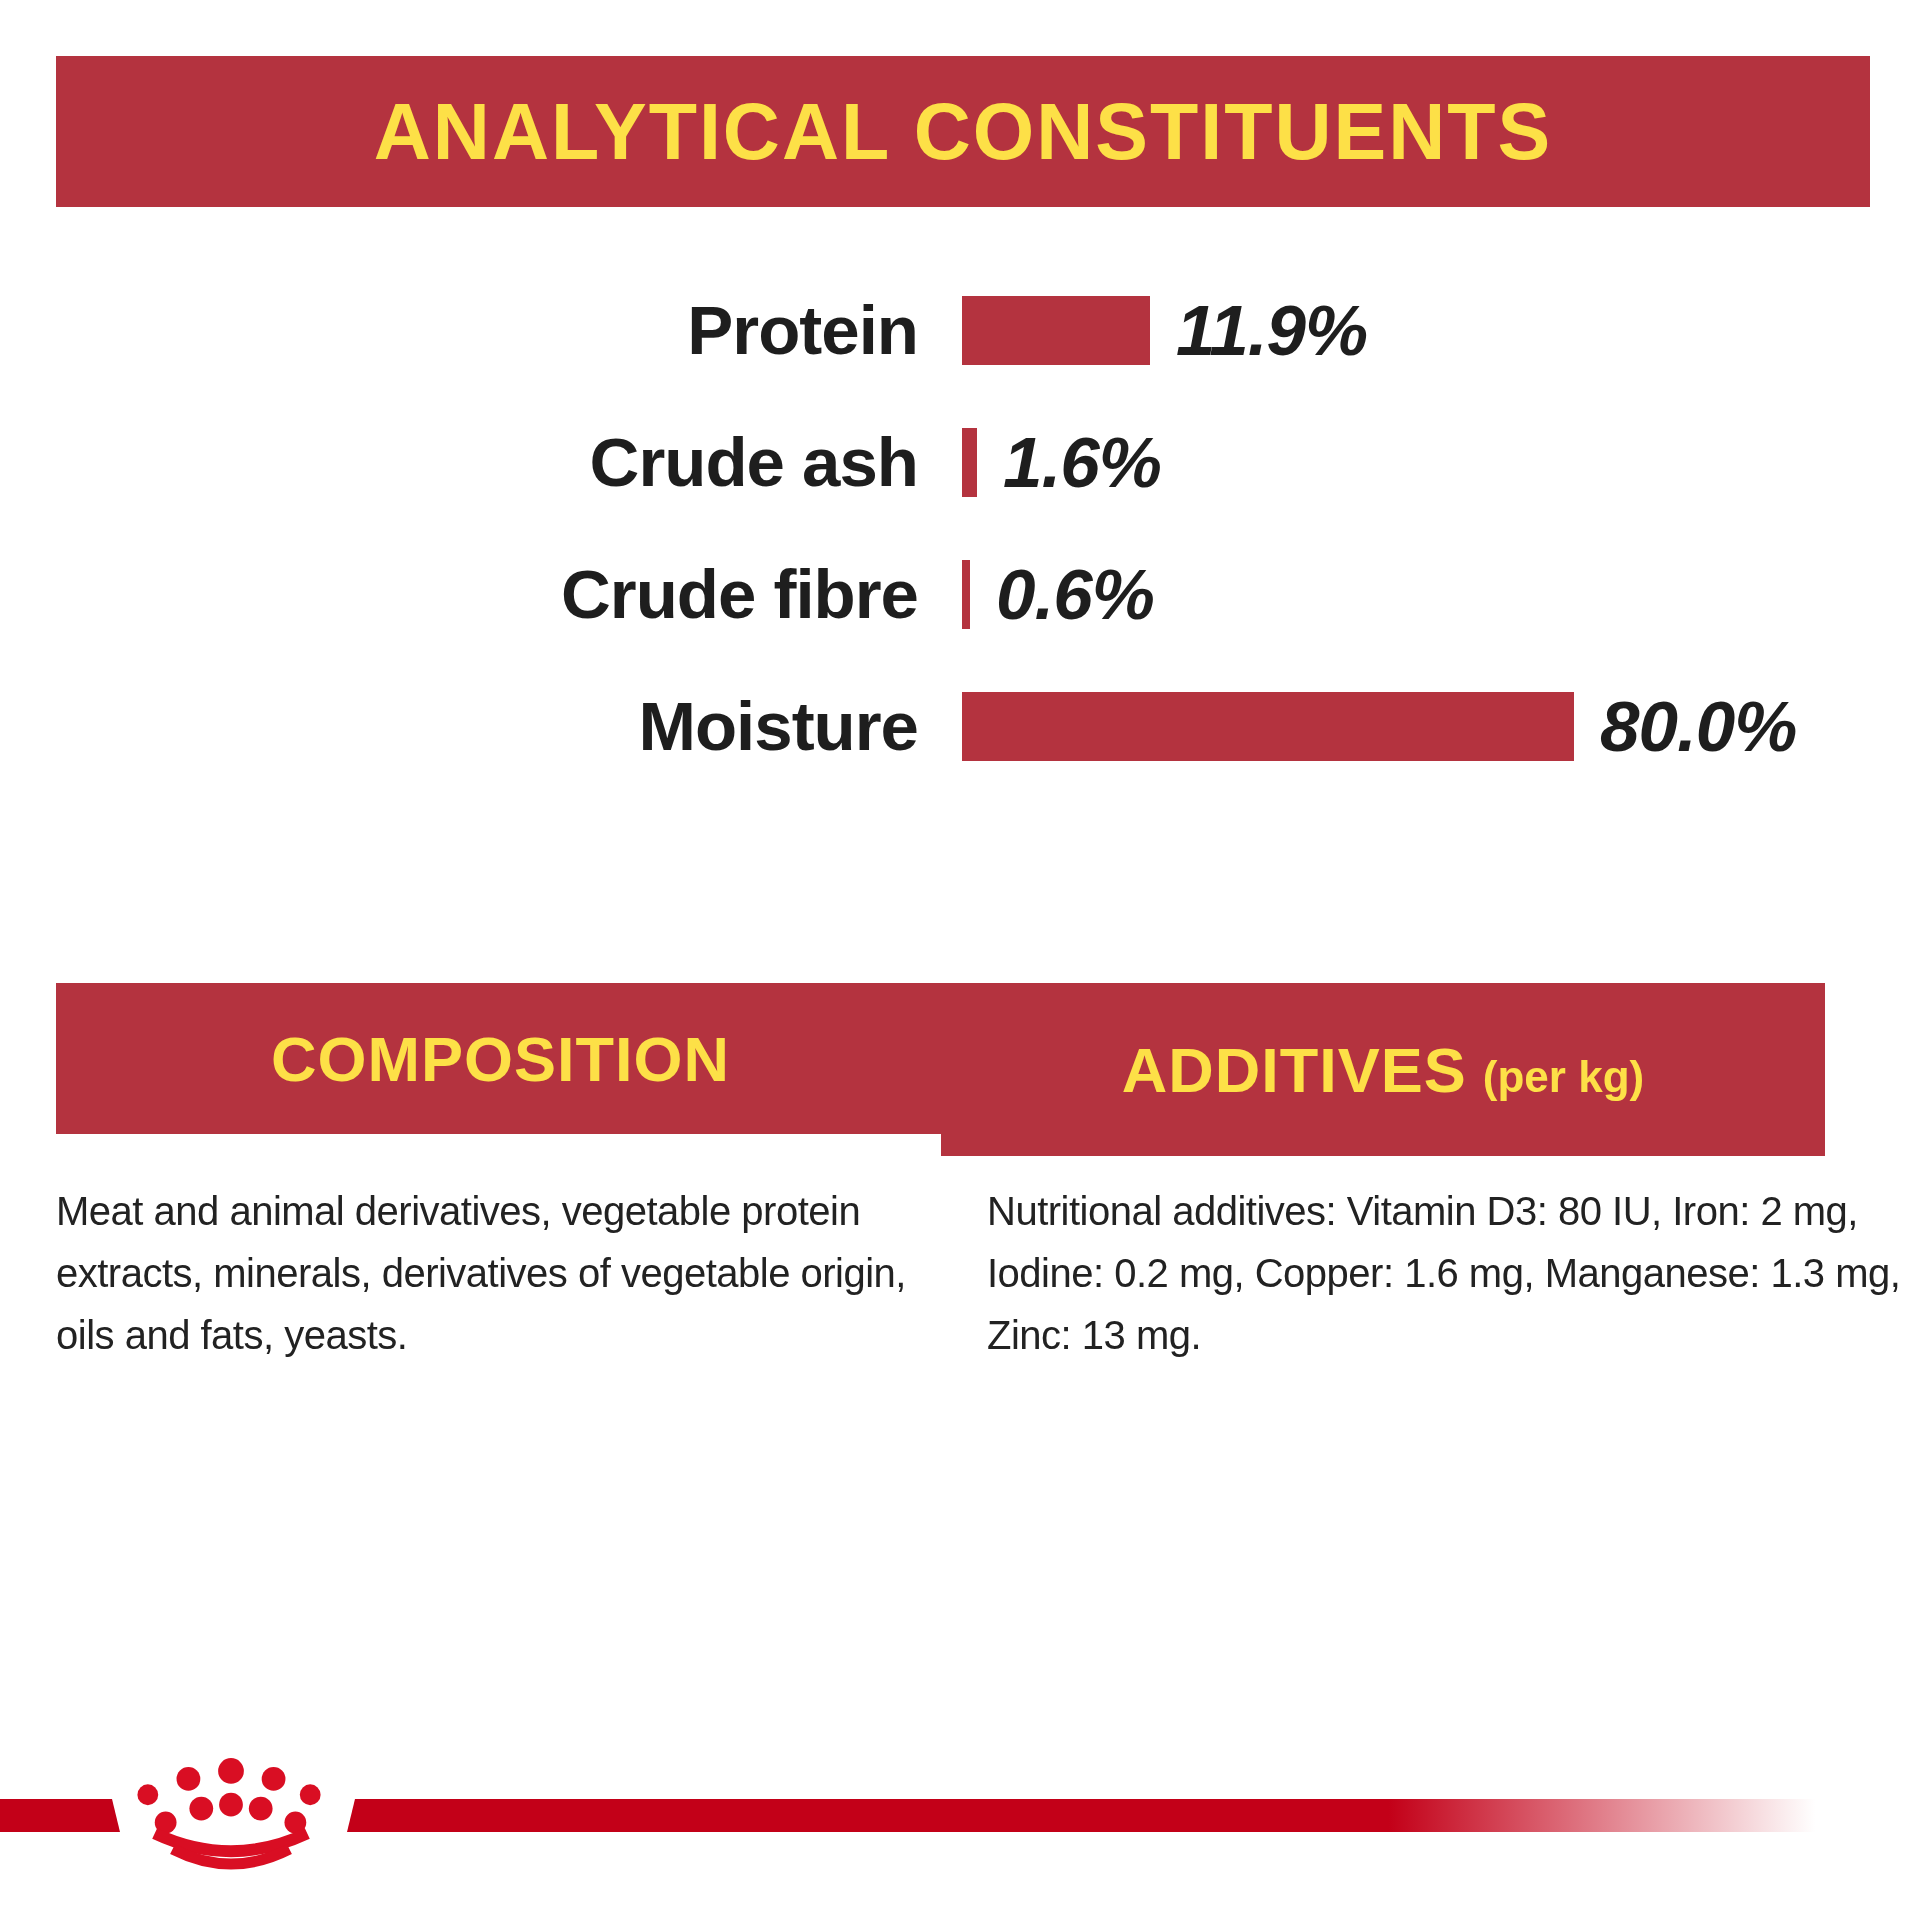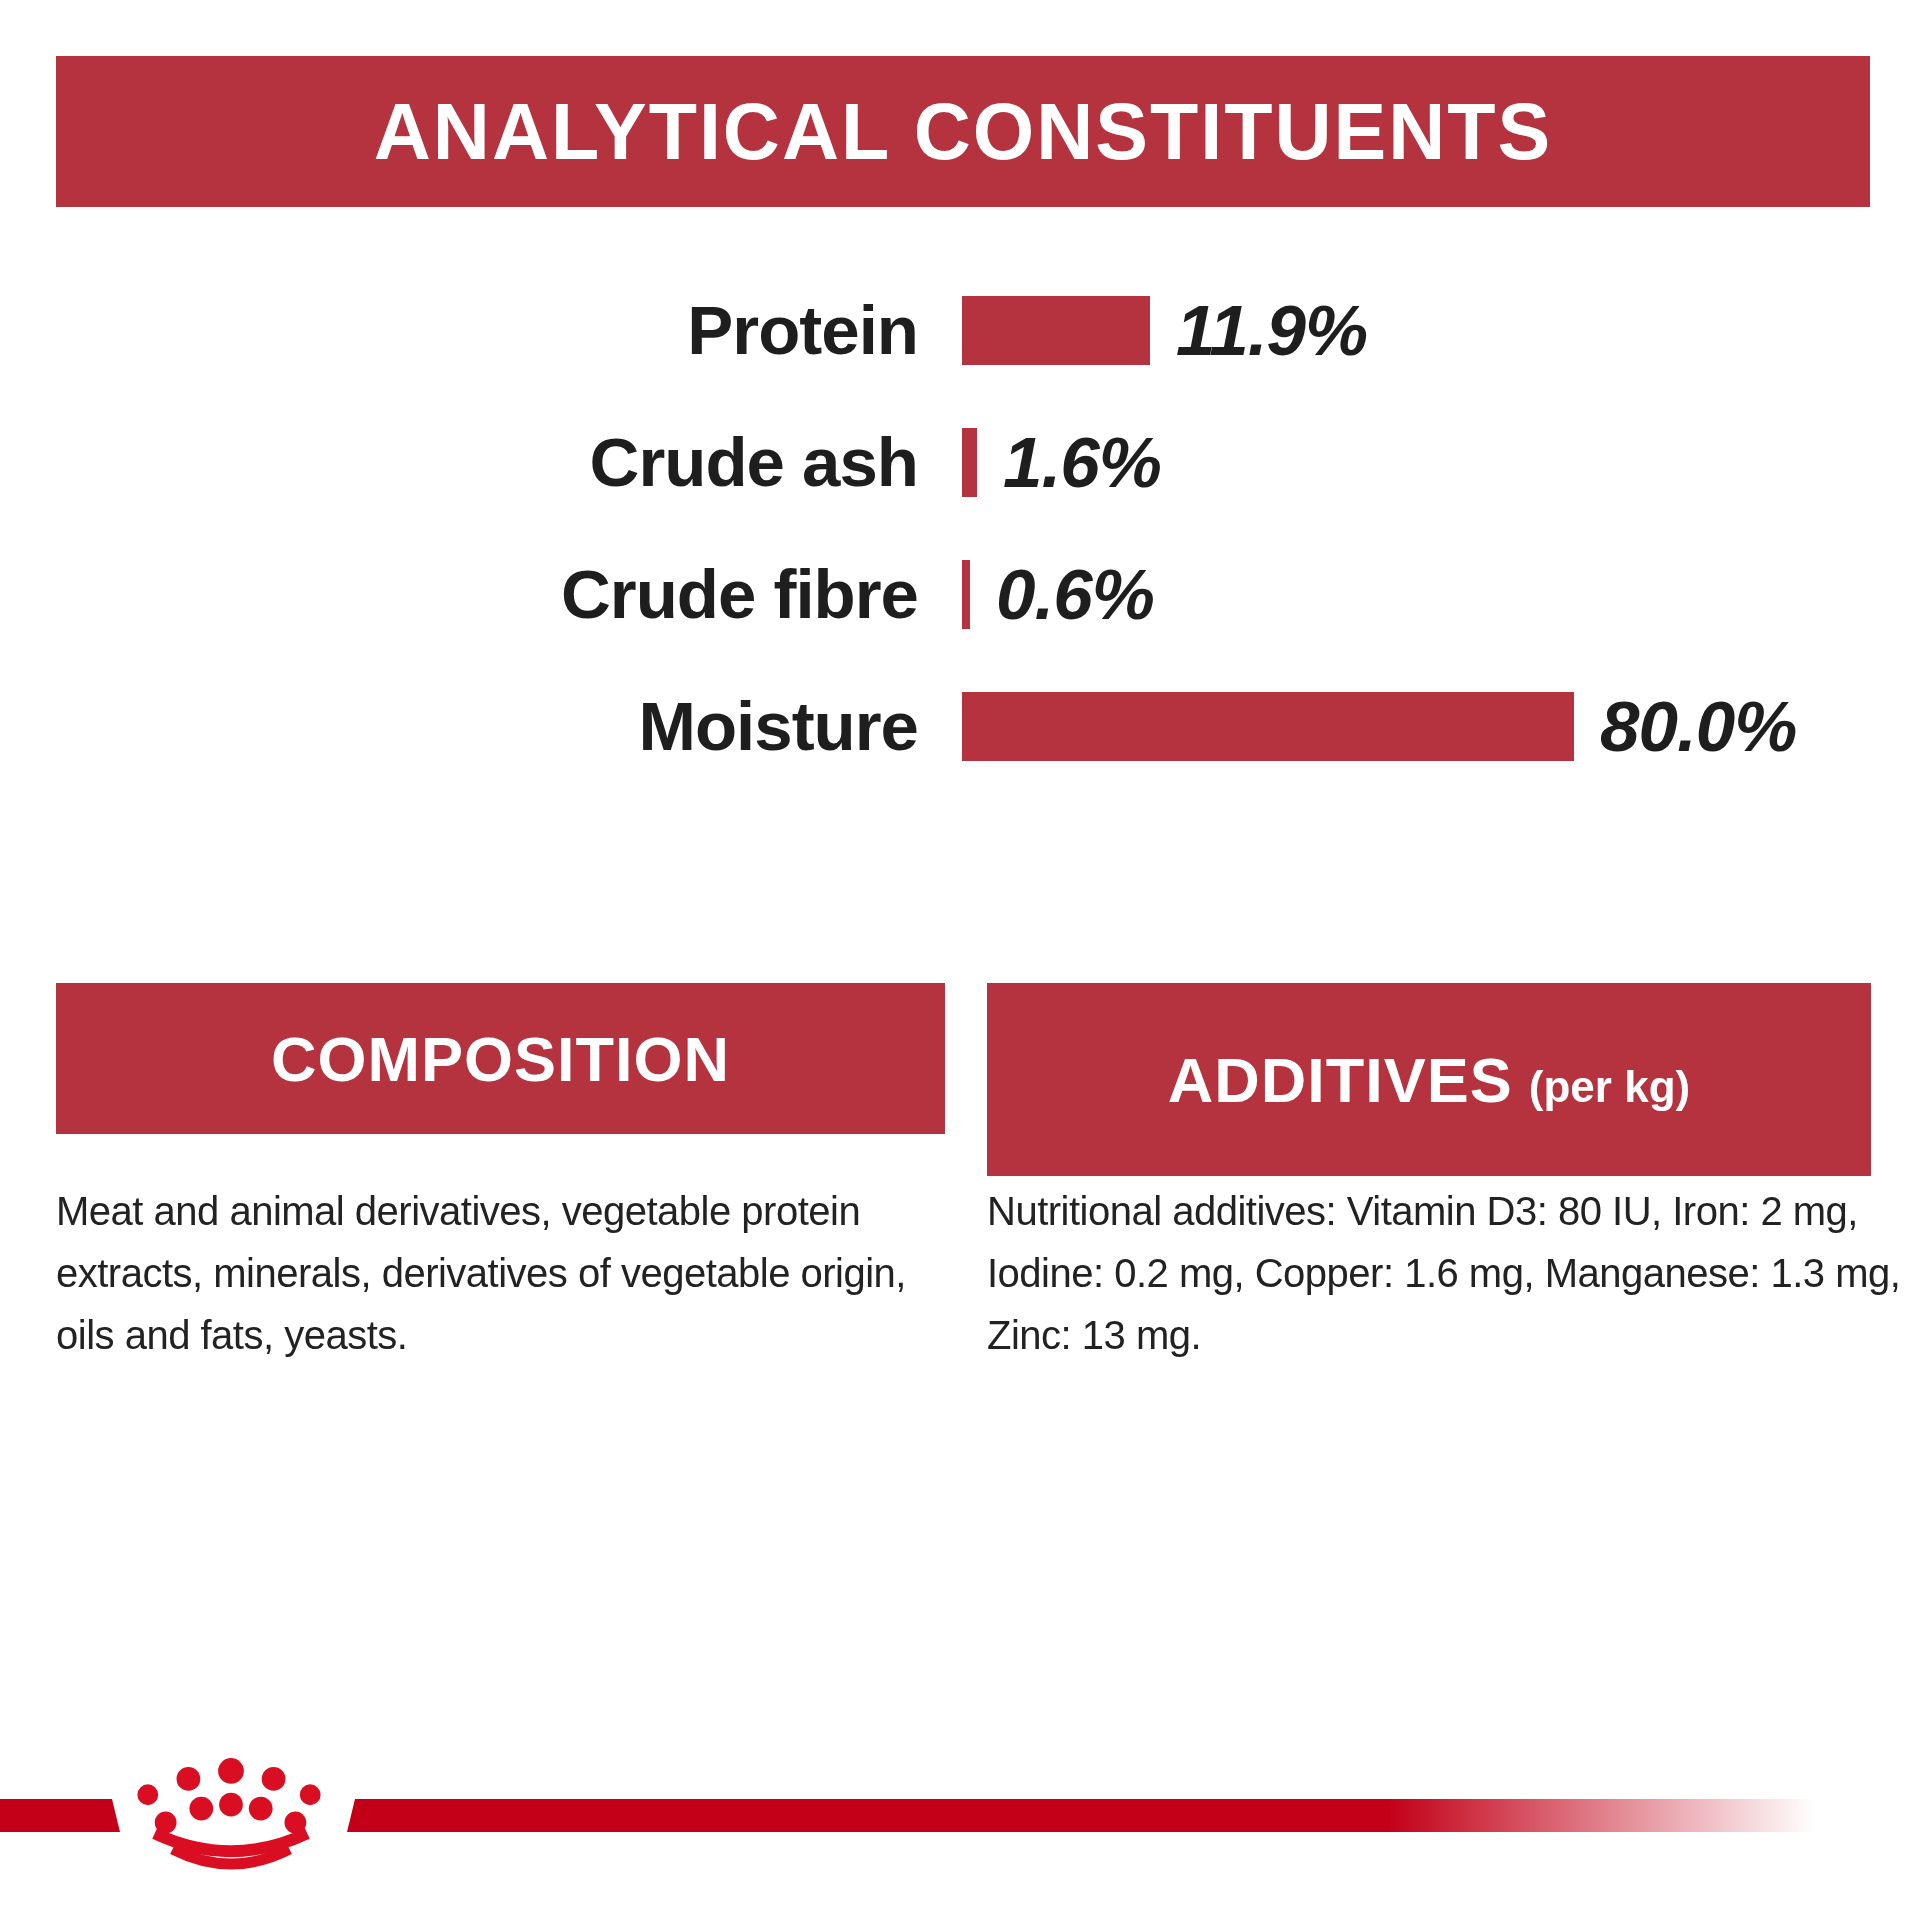--- a/index.html
+++ b/index.html
@@ -5,27 +5,27 @@
   html,body{margin:0;padding:0;}
   body{
     width:1927px;height:1927px;position:relative;overflow:hidden;
     background:#ffffff;
     font-family:"Liberation Sans",sans-serif;
     color:var(--text-dark,#1e1e1e);
   }
   .banner{
     position:absolute;
     background:var(--banner-red,#b4333f);
-    color:#ffffff;
+    color:#fde047;
     display:flex;align-items:center;justify-content:center;
     font-weight:bold;
   }
   .banner-top{left:56px;top:56px;width:1814px;height:151px;font-size:79px;letter-spacing:2px;}
   .banner-left{left:56px;top:983px;width:889px;height:151px;font-size:63px;letter-spacing:1px;}
-  .banner-right{left:987px;top:983px;width:884px;height:193px;font-size:63px;letter-spacing:1px;}
+  .banner-right{left:941px;top:983px;width:884px;height:173px;font-size:63px;letter-spacing:1px;}
   .banner-right .suffix{font-size:44px;margin-left:16px;position:relative;top:7px;letter-spacing:0;}
 
   .chart{position:absolute;left:56px;top:264px;width:1814px;}
   .crow{display:flex;align-items:center;height:132px;}
   .clabel{
     flex:0 0 906px;box-sizing:border-box;padding-right:44px;
     text-align:right;font-weight:bold;font-size:69px;letter-spacing:-1px;
     color:var(--text-dark,#1e1e1e);white-space:nowrap;
   }
   .cbar{height:69px;background:var(--bar-red,#b4333f);flex:0 0 auto;}

